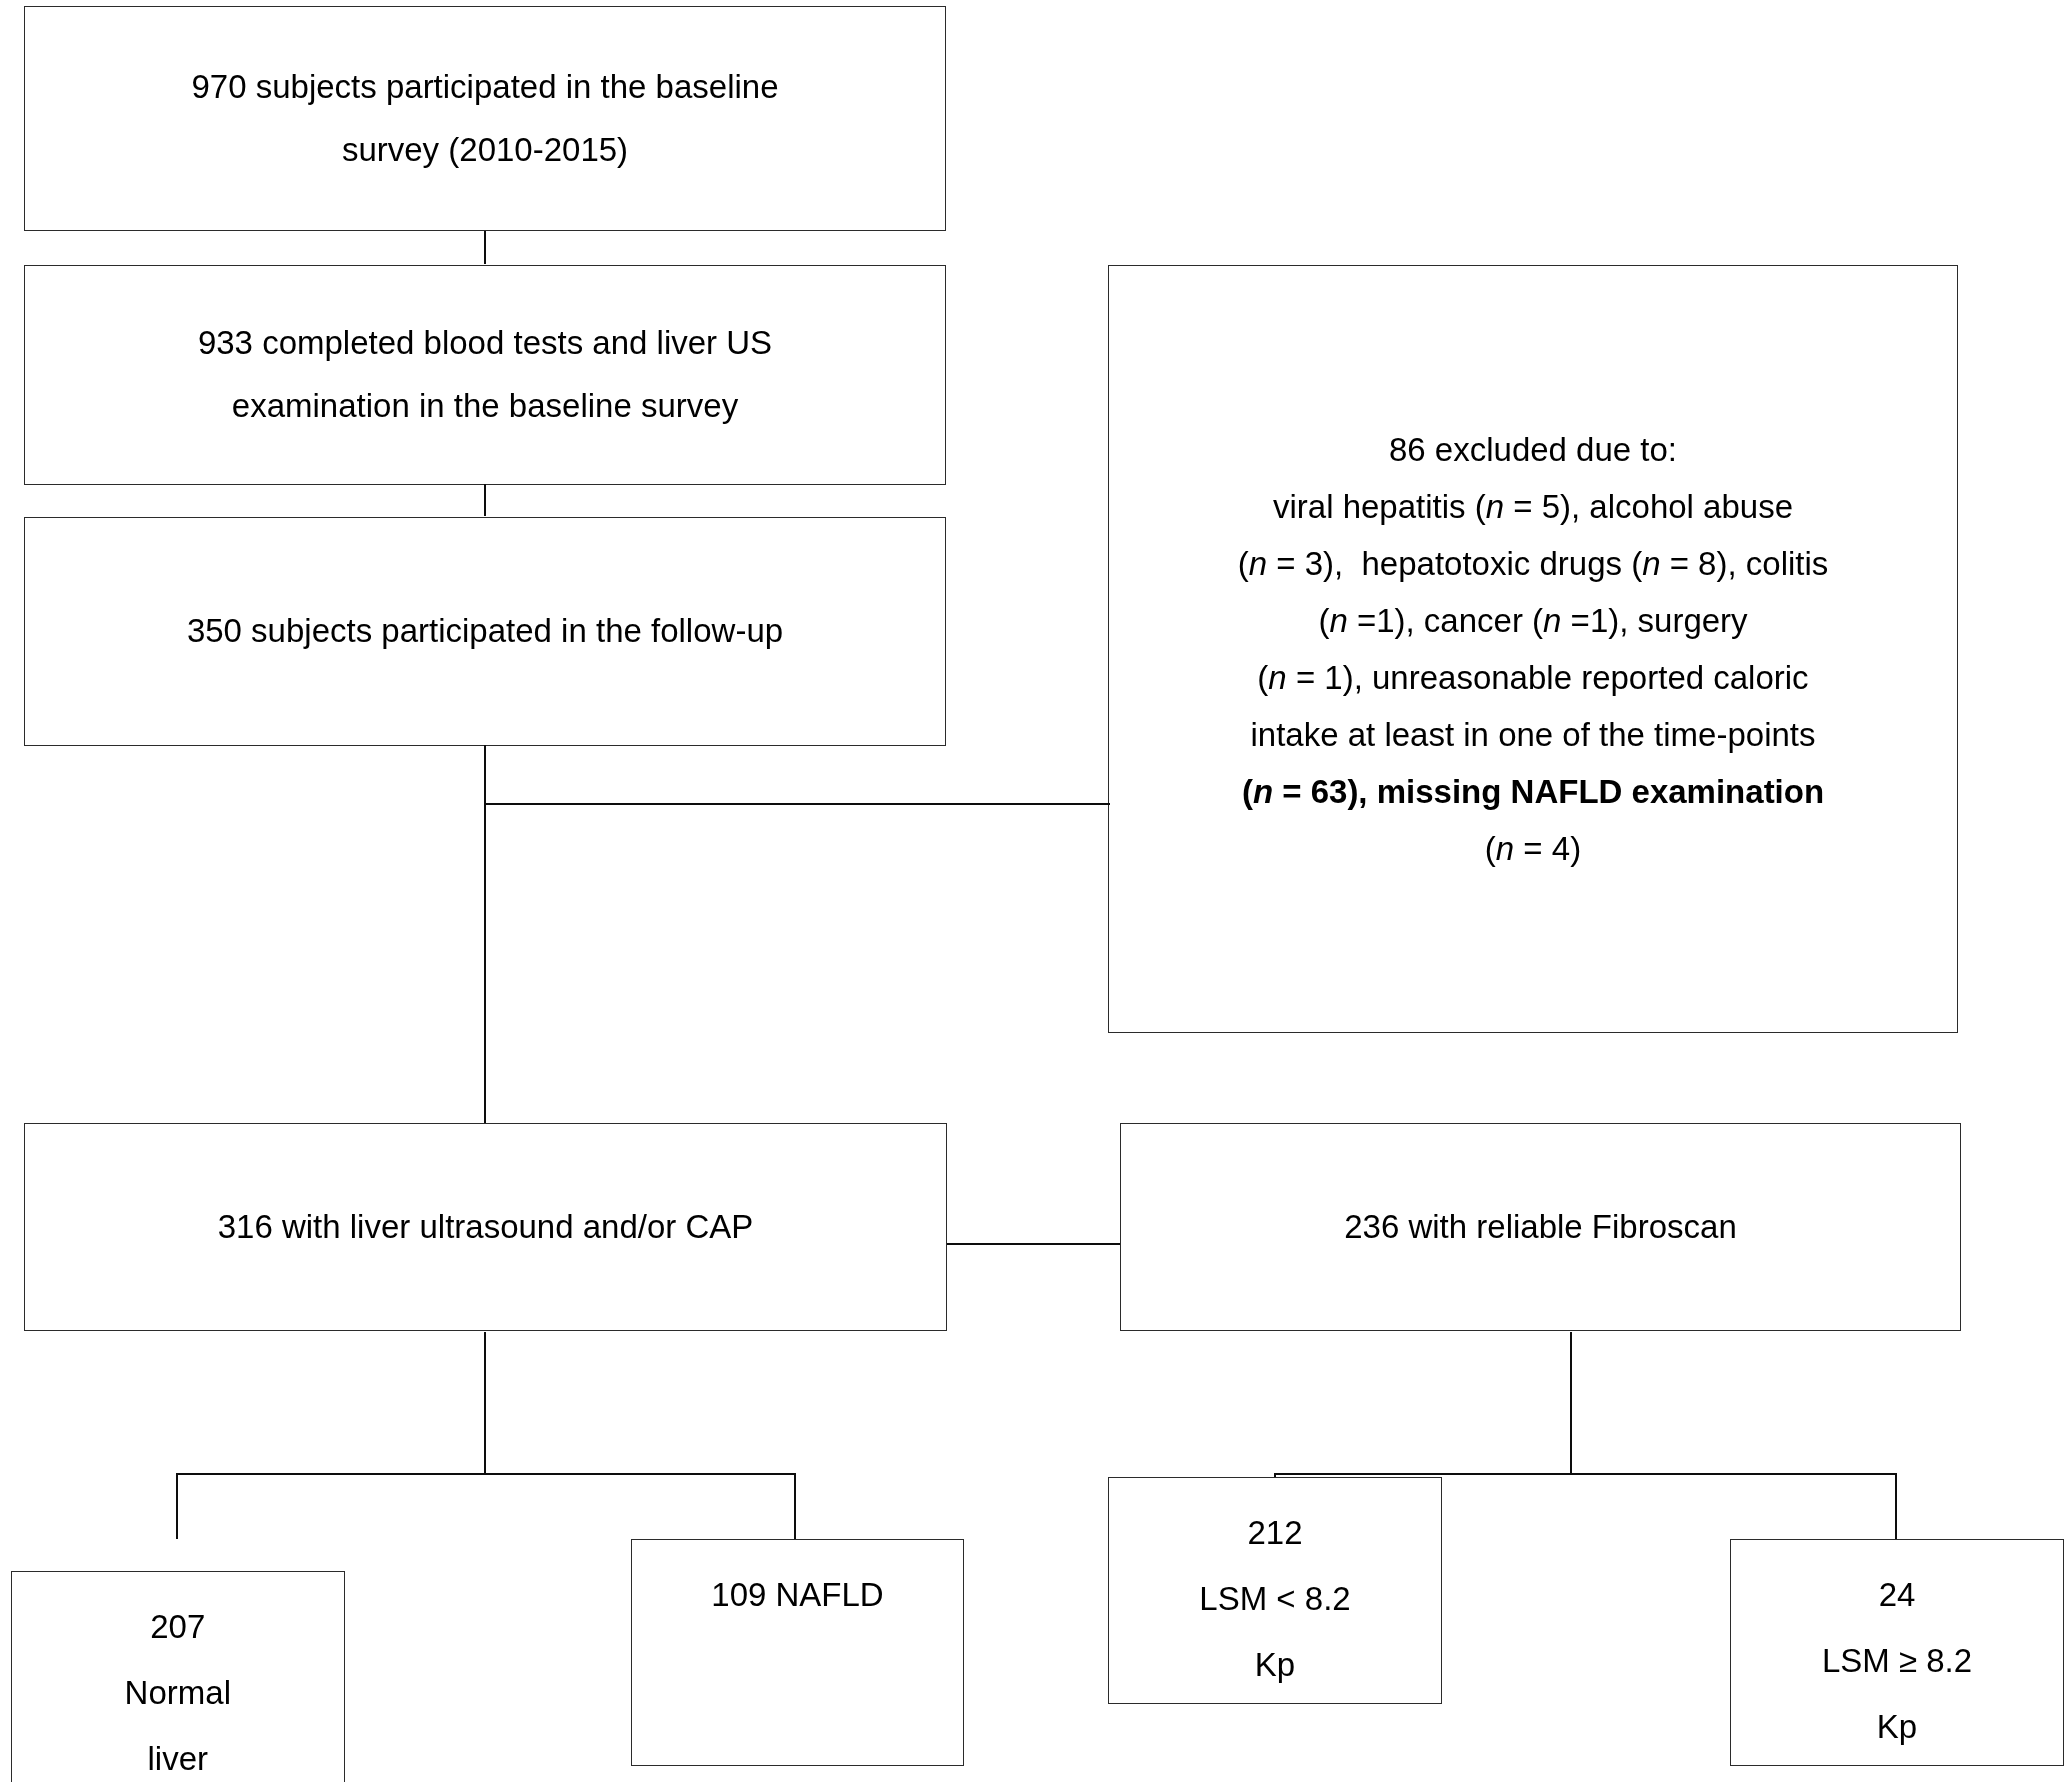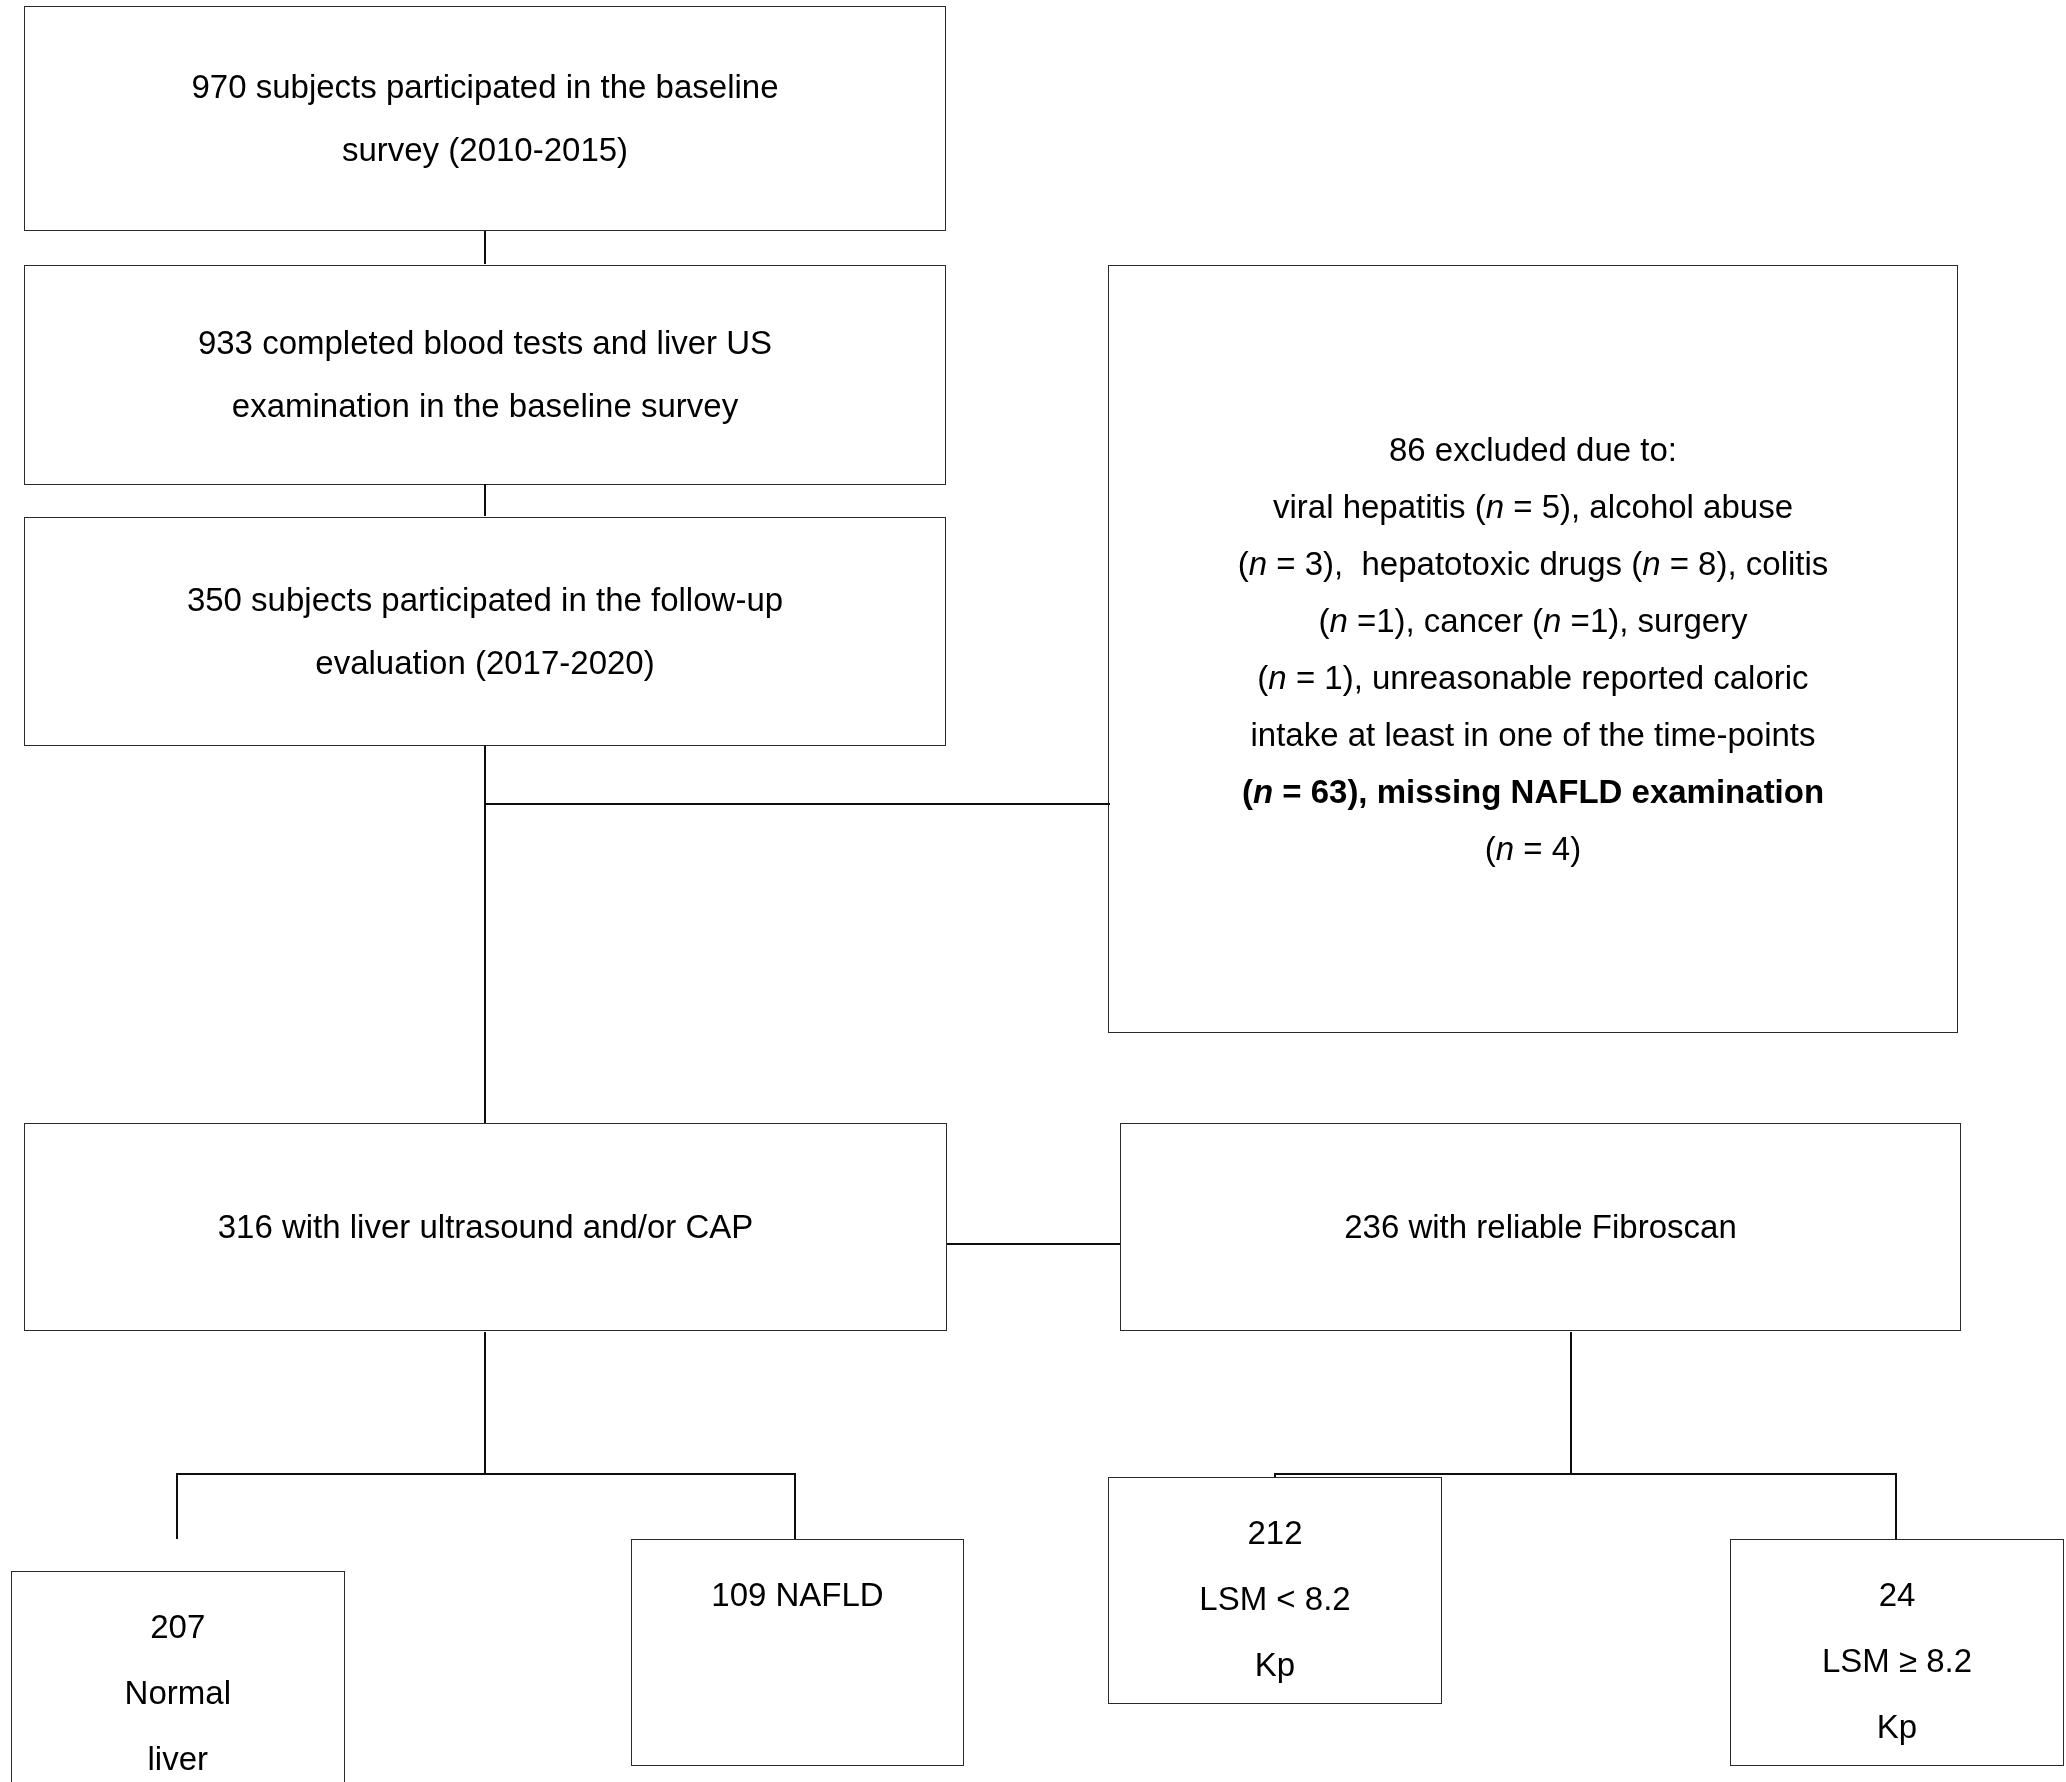--- a/index.html
+++ b/index.html
@@ -58,21 +58,20 @@
 
   <div class="box" style="left:24px; top:265px; width:922px; height:220px;">
     <span class="line">933 completed blood tests and liver US</span>
     <span class="line">examination in the baseline survey</span>
   </div>
 
   <div class="connector v-line" style="left:484px; top:484px; height:32px;"></div>
 
   <div class="box" style="left:24px; top:517px; width:922px; height:229px;">
     <span class="line">350 subjects participated in the follow-up</span>
-    <span class="line">evaluation (2017-2020)</span>
   </div>
 
   <div class="box stack" style="left:1108px; top:265px; width:850px; height:768px; line-height:1.0; justify-content:center;">
     <span class="line" style="margin:12px 0;">86 excluded due to:</span>
     <span class="line" style="margin:12px 0;">viral hepatitis (<i class="italic-n">n</i> = 5), alcohol abuse</span>
     <span class="line" style="margin:12px 0;">(<i class="italic-n">n</i> = 3),&nbsp; hepatotoxic drugs (<i class="italic-n">n</i> = 8), colitis</span>
     <span class="line" style="margin:12px 0;">(<i class="italic-n">n</i> =1), cancer (<i class="italic-n">n</i> =1), surgery</span>
     <span class="line" style="margin:12px 0;">(<i class="italic-n">n</i> = 1), unreasonable reported caloric</span>
     <span class="line" style="margin:12px 0;text-align:right;">intake at least in one of the time-points</span>
     <span class="line" style="margin:12px 0;font-weight:bold;">(<i class="italic-n">n</i> = 63), missing NAFLD examination</span>

